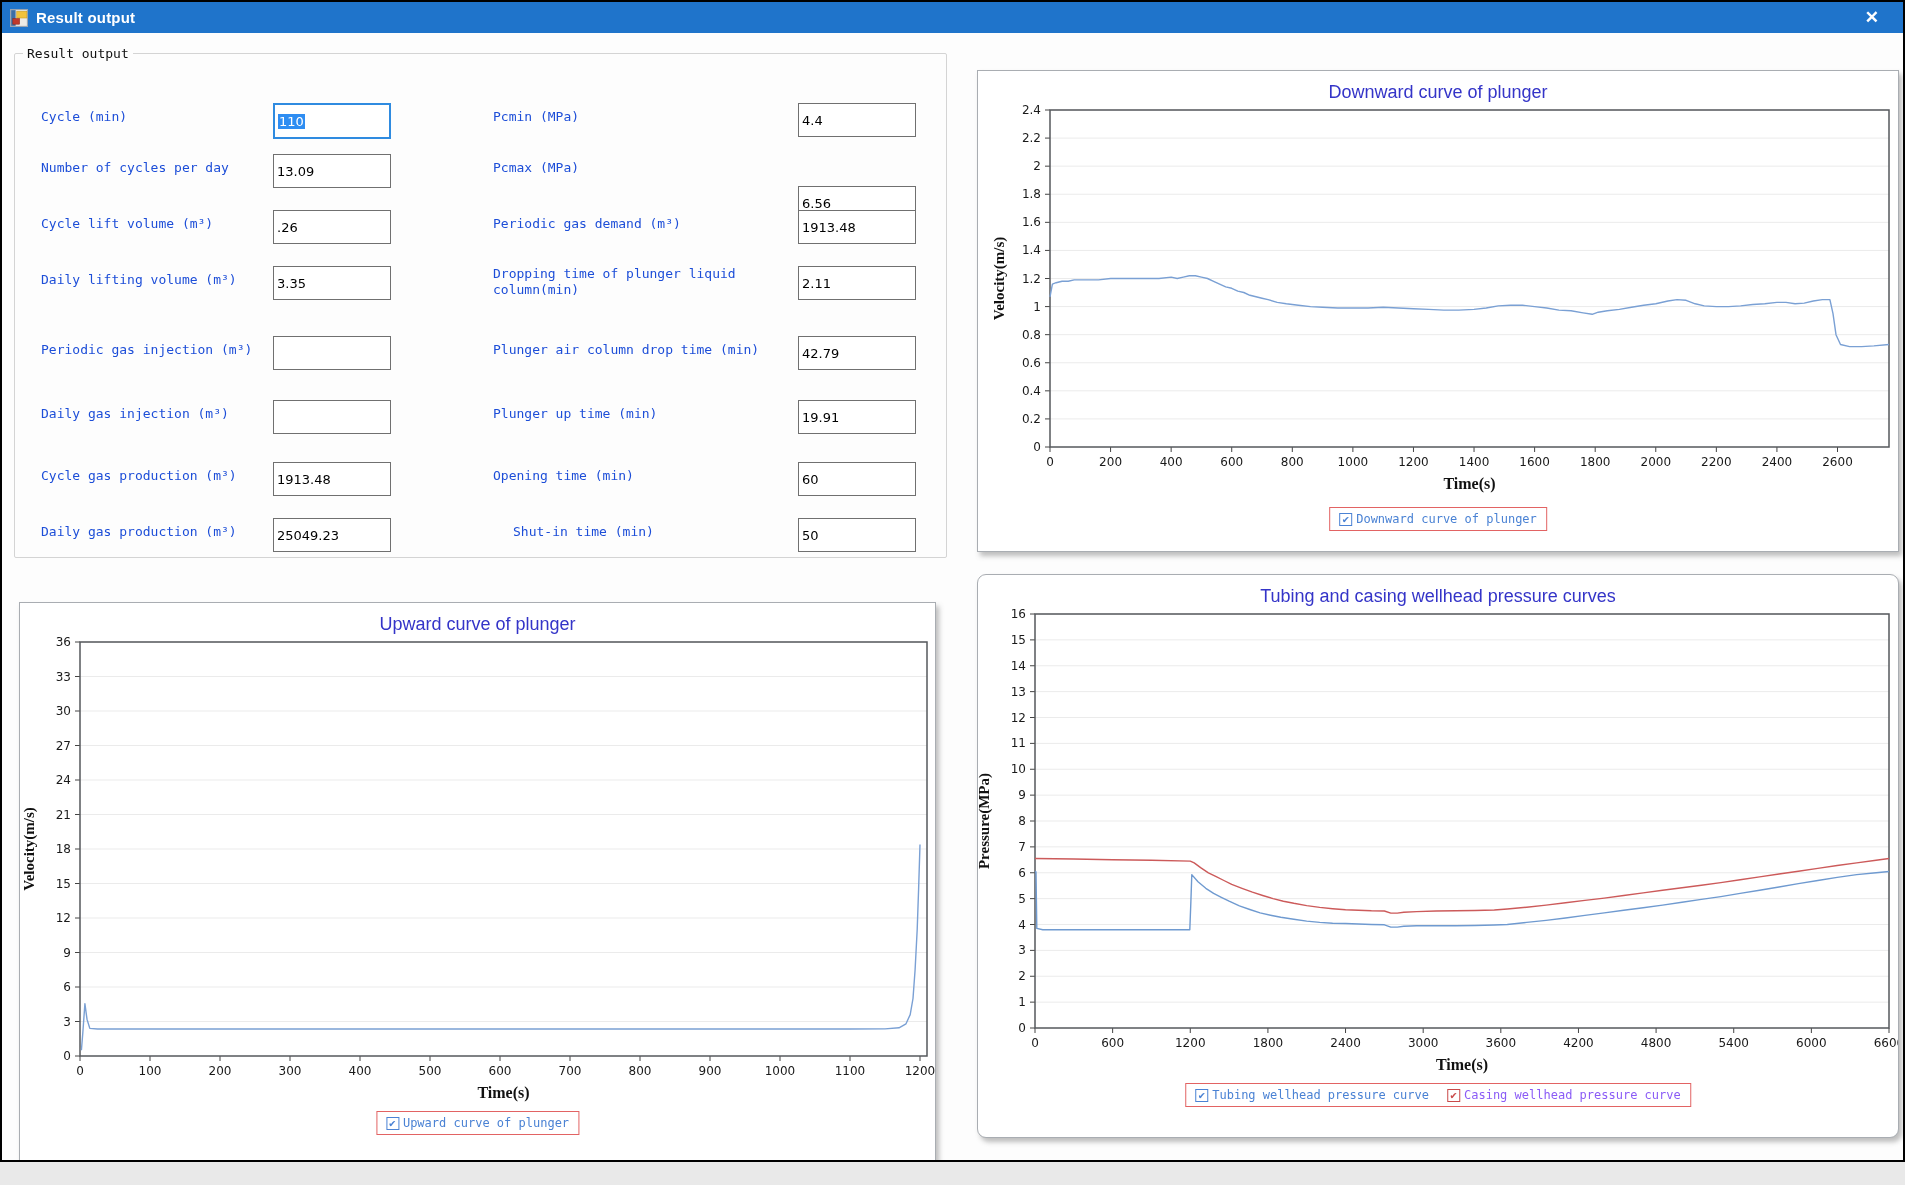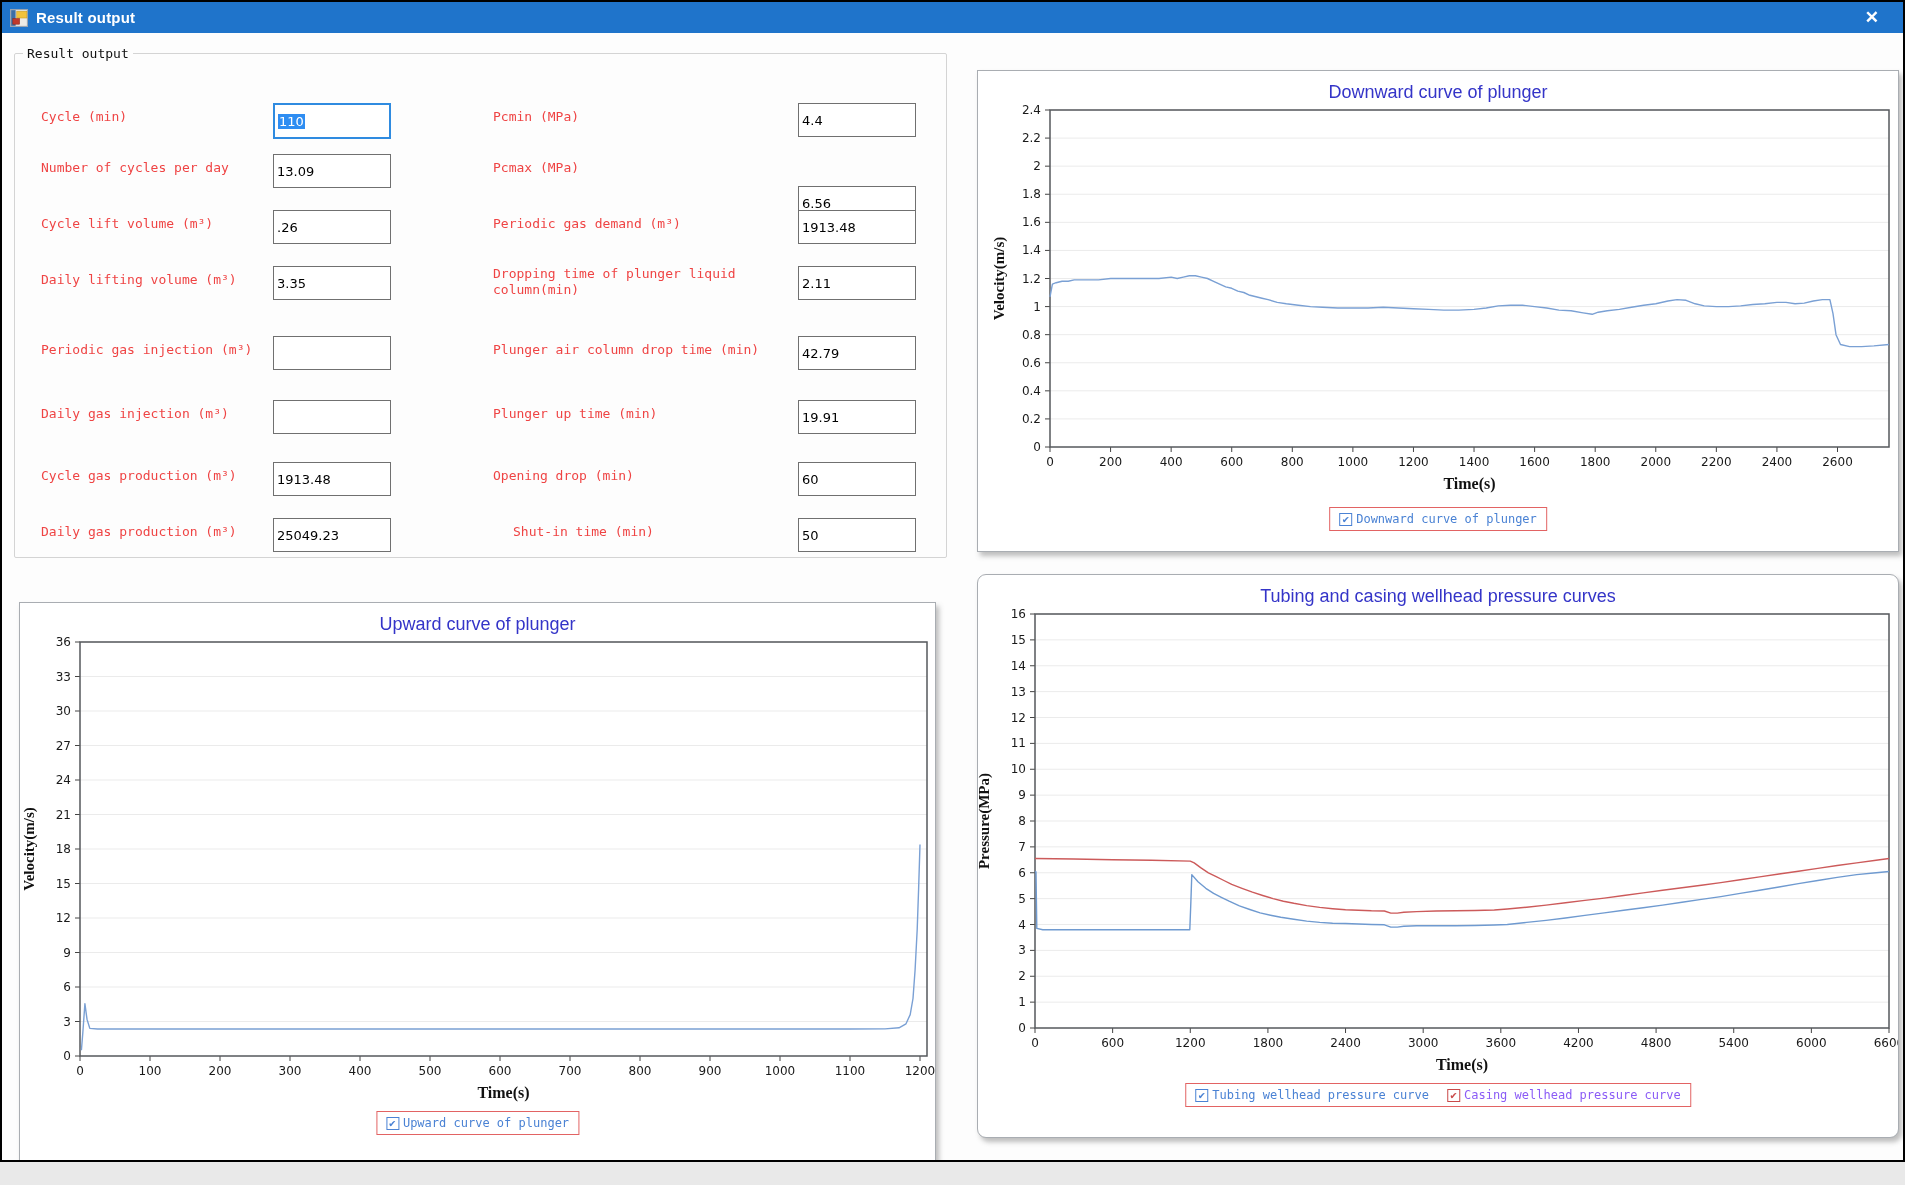--- a/index.html
+++ b/index.html
@@ -9,21 +9,21 @@
   .titlebar{position:absolute;left:0;top:0;right:0;height:31px;background:#1f74cb;
     display:flex;align-items:center;padding:0 8px;gap:8px;}
   .titlebar .title{color:#fff;font-family:"Liberation Sans",sans-serif;
     font-size:15px;font-weight:600;letter-spacing:.2px;}
   .close-btn{margin-left:auto;color:#fff;font-family:"Liberation Sans",sans-serif;
     font-size:17px;font-weight:700;padding:0 16px;cursor:default;}
   .app-icon{width:18px;height:18px;display:inline-block;}
   .groupbox{position:absolute;left:12px;top:44px;width:931px;height:510px;
     border:1px solid #d4d4d4;border-radius:2px;background:#fdfdfd;margin:0;padding:0;}
   .groupbox legend{font-size:13px;color:#111;margin-left:8px;padding:0 4px;}
-  .flabel{position:absolute;font-size:13px;color:#ef4444;line-height:16px;
+  .flabel{position:absolute;font-size:13px;color:#1d4ed8;line-height:16px;
     display:flex;align-items:center;min-height:27px;}
   .finput{position:absolute;width:118px;height:26px;box-sizing:border-box;
     border:1px solid #707070;background:#fff;display:flex;align-items:center;
     padding:16px 3px;font-family:"DejaVu Sans",sans-serif;font-size:13px;color:#000;}
   .finput.focused{border:2px solid #2f8be0;}
   .finput .sel{background:#2e8df2;color:#fff;padding:0 1px;}
   .chart-panel{position:absolute;background:#fff;border:1px solid #a9adb2;
     box-shadow:3px 4px 5px rgba(110,110,110,.45);}
   .legend-box{position:absolute;left:50%;transform:translateX(-50%);
     border:1px solid #e26363;background:#fff;display:flex;gap:18px;
@@ -103,21 +103,21 @@
           <span>2.11</span>
         </div>
         <div class="flabel" style="left: 478px; top: 275px; width: 300px;">Plunger air column drop time (min)</div>
         <div class="finput" style="left: 783px; top: 275px;">
           <span>42.79</span>
         </div>
         <div class="flabel" style="left: 478px; top: 339px; width: 300px; text-align: right;">Plunger up time (min)</div>
         <div class="finput" style="left: 783px; top: 339px;">
           <span>19.91</span>
         </div>
-        <div class="flabel" style="left: 478px; top: 401px; width: 300px;">Opening drop (min)</div>
+        <div class="flabel" style="left: 478px; top: 401px; width: 300px;">Opening time (min)</div>
         <div class="finput" style="left: 783px; top: 401px;">
           <span>60</span>
         </div>
         <div class="flabel" style="left: 498px; top: 457px; width: 300px;">Shut-in time (min)</div>
         <div class="finput" style="left: 783px; top: 457px;">
           <span>50</span>
         </div>
       </div>
   </fieldset>
 

